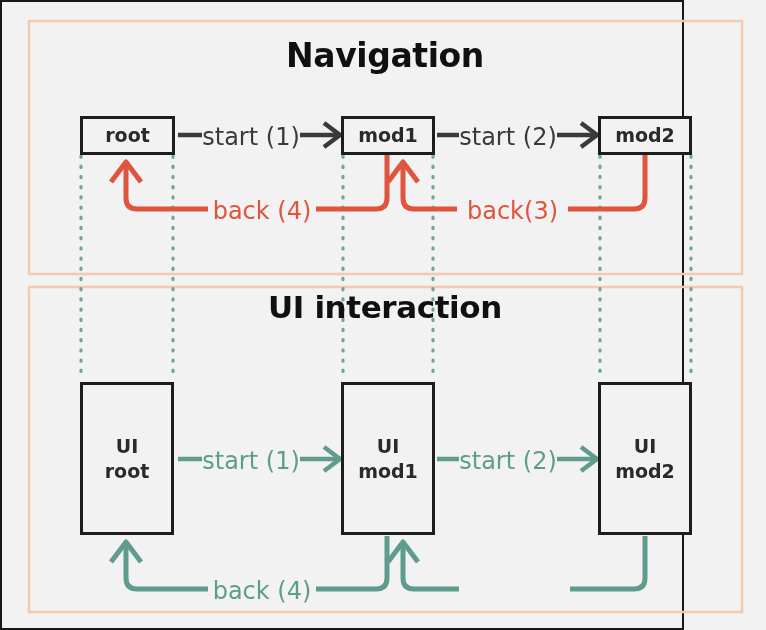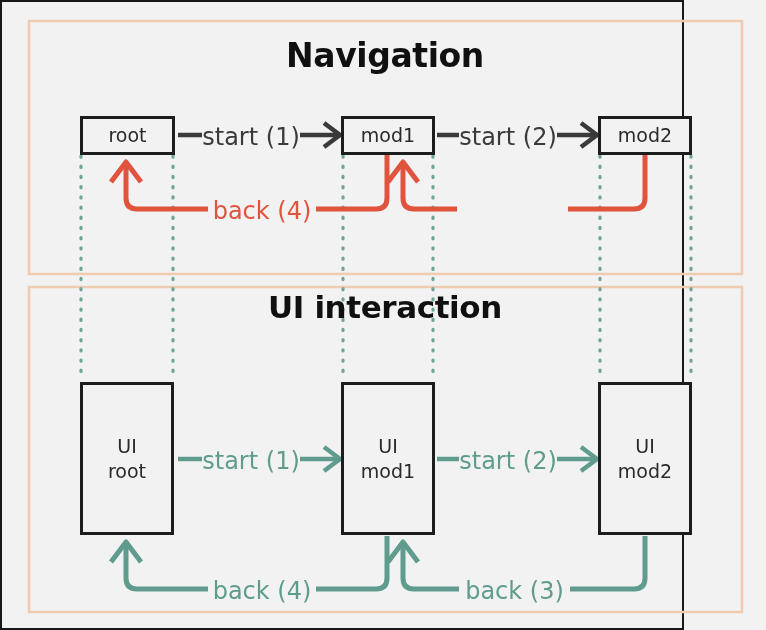--- a/index.html
+++ b/index.html
@@ -29,21 +29,21 @@
     box-sizing:border-box;
     display:flex;
     align-items:center;
     justify-content:center;
     flex-direction:column;
     color:#2a2a2a;
     font-size:19px;
     line-height:1.28;
     font-family:"DejaVu Sans","Liberation Sans",sans-serif;
   }
-  .node-box span{display:block;text-align:right;}
+  .node-box span{display:block;text-align:right;font-weight:bold;}
   .edge-label{
     position:absolute;
     white-space:nowrap;
     font-size:24px;
     font-family:"DejaVu Sans","Liberation Sans",sans-serif;
     text-align:center;
   }
   .lab-dark{color:#3a3a3a;}
   .lab-red{color:#e0533c;}
   .lab-green{color:#5f9c8d;}
@@ -118,34 +118,34 @@
     <span>mod1</span>
   </div>
 
   <div class="node-box" style="left:596px;top:114px;width:94px;height:39px;">
     <span>mod2</span>
   </div>
 
   <div class="edge-label lab-dark" style="left:200px;top:121px;width:98px;">start (1)</div>
   <div class="edge-label lab-dark" style="left:457px;top:121px;width:98px;">start (2)</div>
   <div class="edge-label lab-red" style="left:206px;top:195px;width:108px;">back (4)</div>
+  <div class="edge-label lab-red" style="left:455px;top:195px;width:111px;">back(3)</div>
 
   <div class="node-box" style="left:78px;top:380px;width:94px;height:153px;">
     <span>UI</span>
     <span>root</span>
   </div>
 
   <div class="node-box" style="left:339px;top:380px;width:94px;height:153px;">
     <span>UI</span>
     <span>mod1</span>
   </div>
 
   <div class="node-box" style="left:596px;top:380px;width:94px;height:153px;">
     <span>UI</span>
     <span>mod2</span>
   </div>
 
   <div class="edge-label lab-green" style="left:200px;top:445px;width:98px;">start (1)</div>
   <div class="edge-label lab-green" style="left:457px;top:445px;width:98px;">start (2)</div>
   <div class="edge-label lab-green" style="left:206px;top:575px;width:108px;">back (4)</div>
-  <div class="edge-label lab-green" style="left:457px;top:575px;width:111px;">back (3)</div>
 
 </div>
 
 </body></html>

